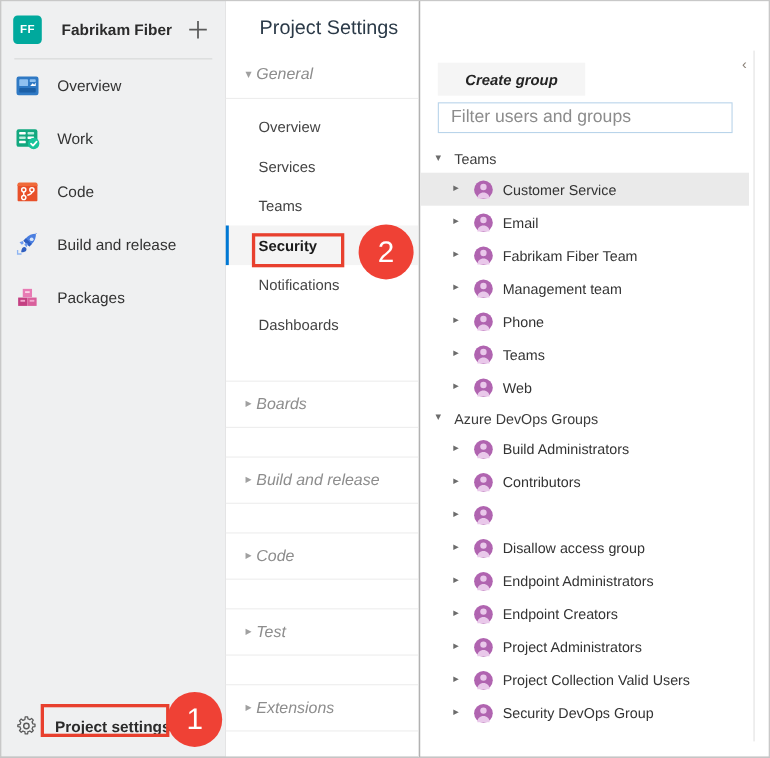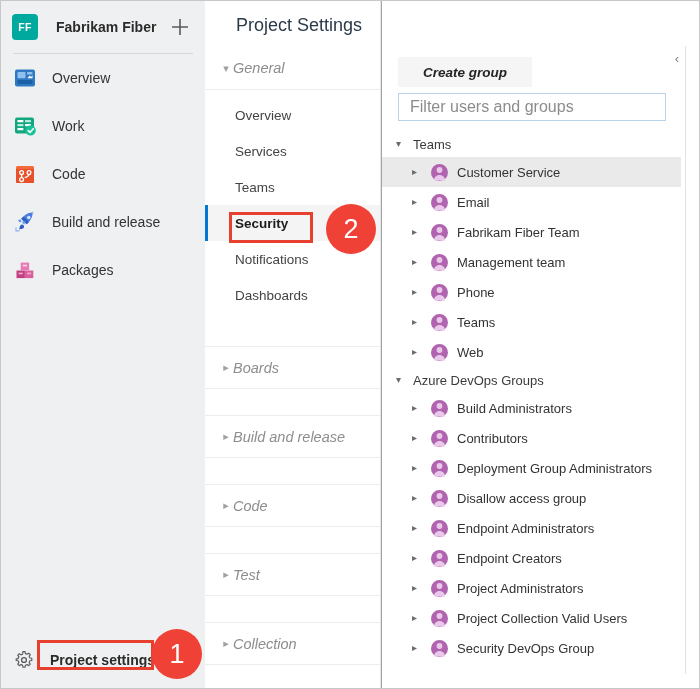--- a/index.html
+++ b/index.html
@@ -501,21 +501,21 @@
       <div class="nav-spacer"></div>
 
       <div class="nav-group-header collapsed">
         <span class="chev">▸</span>
         <span class="grp-label">Test</span>
       </div>
       <div class="nav-spacer"></div>
 
       <div class="nav-group-header collapsed">
         <span class="chev">▸</span>
-        <span class="grp-label">Collection</span>
+        <span class="grp-label">Extensions</span>
       </div>
 
     </div>
   </div>
 
   <div class="right-panel">
 
     <div class="collapse-chevron">‹</div>
 
     <div class="create-group-btn">Create group</div>
@@ -666,21 +666,20 @@
         <span class="row-chev">▸</span>
         <span class="grp-avatar">
           <svg width="19" height="19" viewBox="0 0 19 19" aria-hidden="true">
             <rect x="1" y="1" width="17" height="17" rx="8.5" fill="#b064b0"></rect>
             <circle cx="9.5" cy="7" r="2.9" fill="#e9c8ea"></circle>
             <path d="M3.9 17.5c0-3.3 2.5-5.6 5.6-5.6s5.6 2.3 5.6 5.6z" fill="#e9c8ea"></path>
             <rect x="2.6" y="5" width="2.2" height="4" rx="1.1" fill="#b064b0"></rect>
             <rect x="14.2" y="5" width="2.2" height="4" rx="1.1" fill="#b064b0"></rect>
           </svg>
         </span>
-        <span class="row-label">Deployment Group Administrators</span>
       </div>
 
       <div class="tree-row">
         <span class="row-chev">▸</span>
         <span class="grp-avatar">
           <svg width="19" height="19" viewBox="0 0 19 19" aria-hidden="true">
             <rect x="1" y="1" width="17" height="17" rx="8.5" fill="#b064b0"></rect>
             <circle cx="9.5" cy="7" r="2.9" fill="#e9c8ea"></circle>
             <path d="M3.9 17.5c0-3.3 2.5-5.6 5.6-5.6s5.6 2.3 5.6 5.6z" fill="#e9c8ea"></path>
             <rect x="2.6" y="5" width="2.2" height="4" rx="1.1" fill="#b064b0"></rect>

